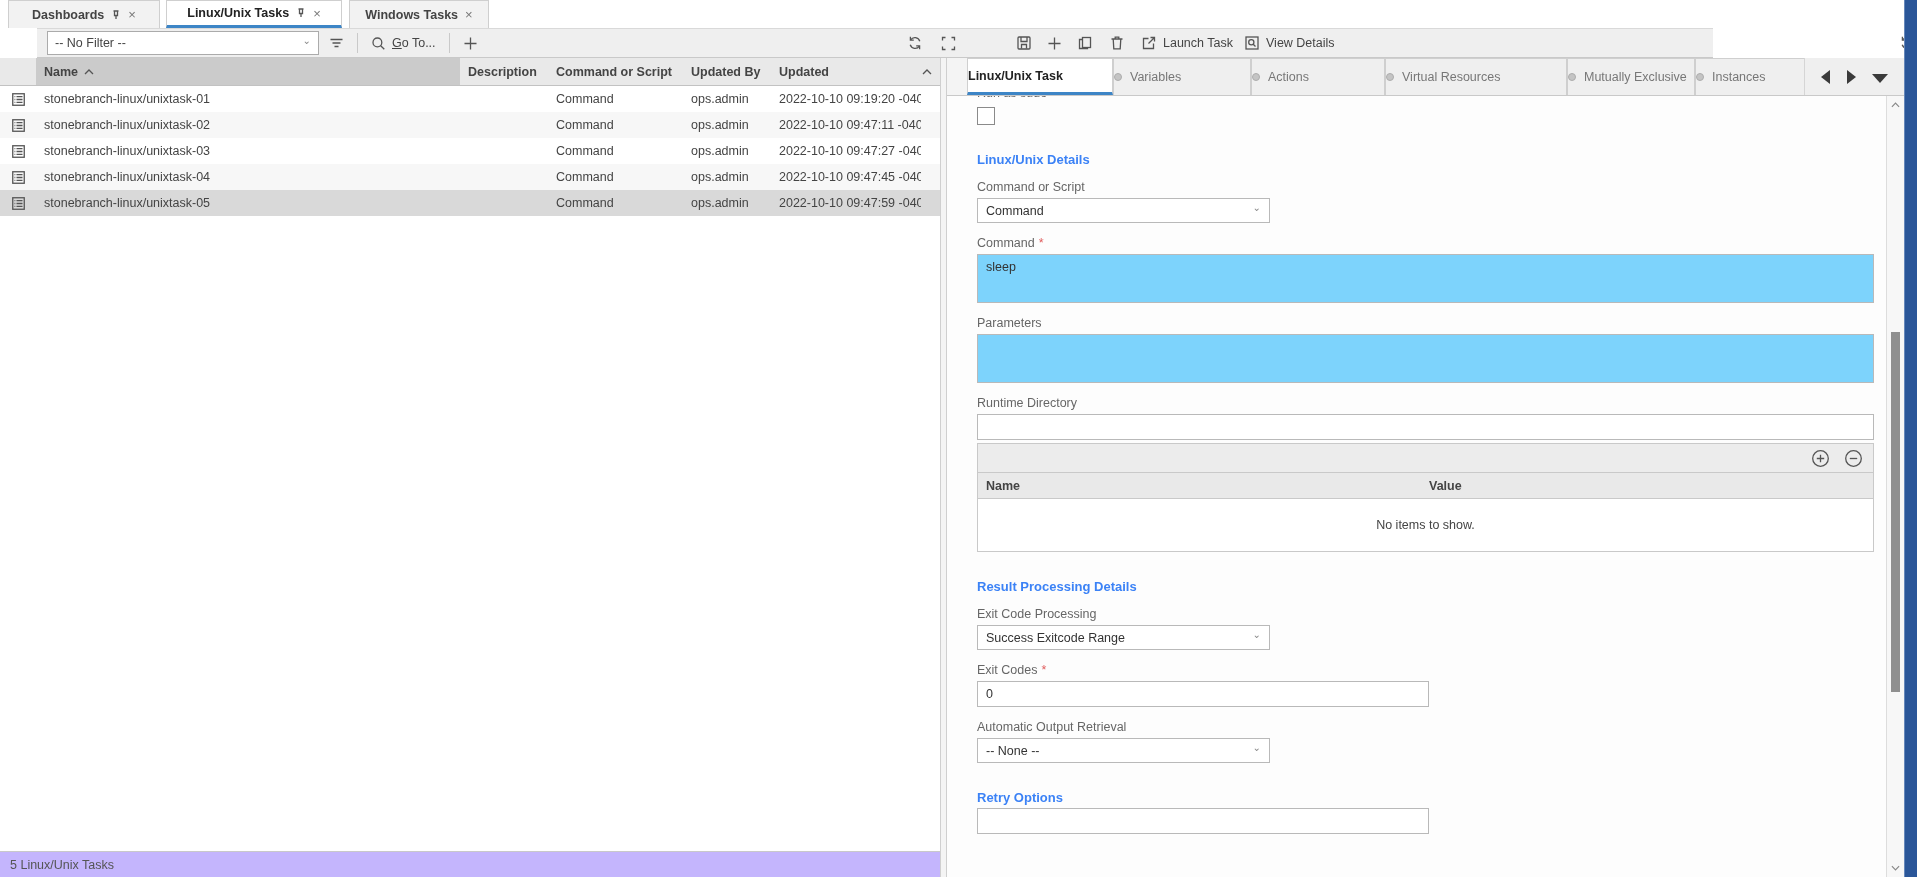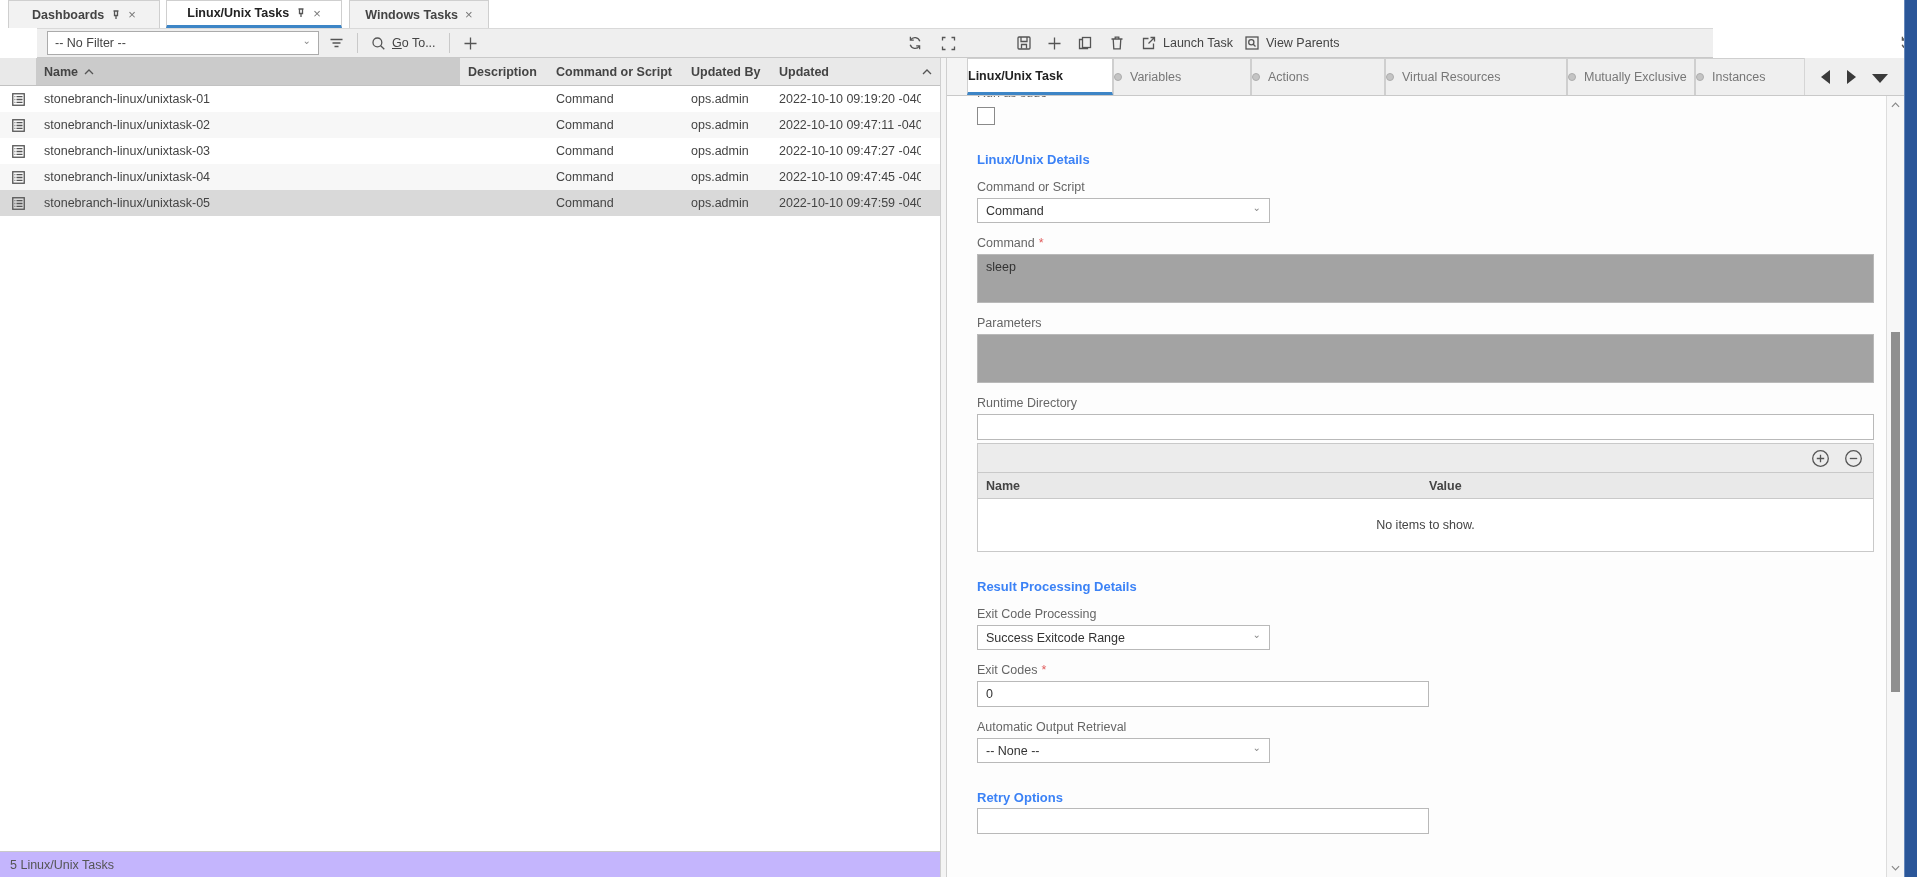--- a/index.html
+++ b/index.html
@@ -62,21 +62,21 @@
   .tri-down  { border-left:8px solid transparent; border-right:8px solid transparent; border-top:9px solid #3a3a3a; margin-top:4px; }
 
   
   .form-scroll { position:absolute; left:0; top:38px; right:18px; bottom:0; overflow:hidden; background:#fdfdfd; padding:0 12px 0 30px; }
   .flabel { color:#666; margin-top:13px; line-height:15px; }
   .flabel.clipped { margin-top:-10px; }
   .req::after { content:'*'; color:#e05c5c; margin-left:4px; }
   .section-h { color:#3b82f6; font-weight:bold; font-size:13px; margin-top:27px; }
   .checkbox { width:18px; height:18px; background:#fff; border:1px solid #8a8a8a; margin-top:6px; cursor:pointer; }
   .fselect { width:293px; height:25px; margin-top:3px; background:#fff; border:1px solid #b9b9b9; display:flex; align-items:center; justify-content:space-between; padding:0 8px; color:#333; cursor:pointer; }
-  .ftextarea { display:block; width:100%; height:49px; margin-top:3px; background:#a3a3a3; border:1px solid #b9b9b9; resize:none; font-family:"Liberation Sans", sans-serif; font-size:12.5px; color:#333; padding:5px 8px; }
+  .ftextarea { display:block; width:100%; height:49px; margin-top:3px; background:#7dd3fc; border:1px solid #b9b9b9; resize:none; font-family:"Liberation Sans", sans-serif; font-size:12.5px; color:#333; padding:5px 8px; }
   .finput { display:block; width:100%; height:26px; margin-top:3px; background:#fff; border:1px solid #b9b9b9; font-family:"Liberation Sans", sans-serif; font-size:12.5px; color:#333; padding:0 8px; }
   .finput.w452 { width:452px; }
   .env-strip { height:30px; margin-top:3px; background:#ececec; border:1px solid #c9c9c9; display:flex; align-items:center; justify-content:flex-end; gap:14px; padding-right:10px; }
   .env-strip svg { display:block; cursor:pointer; }
   .env-table { border:1px solid #c9c9c9; border-top:none; }
   .env-thead { height:26px; background:#e9e9e9; border-bottom:1px solid #c9c9c9; display:flex; align-items:center; font-weight:bold; color:#444; }
   .env-th-name { width:49.5%; padding-left:8px; }
   .env-th-value { padding-left:8px; }
   .env-tbody { height:52px; background:#fff; display:flex; align-items:center; justify-content:center; color:#444; }
 
@@ -192,21 +192,21 @@
           <path class="icon-stroke" d="M7.5 8.5L13.5 2.5M9.5 2.5h4v4"></path>
         </svg>
       <span>Launch Task</span>
     </div>
     <div class="tbtn" style="position:absolute; left:1203px">
       <svg width="16" height="16" viewBox="0 0 16 16">
           <rect class="icon-stroke" x="2" y="2" width="12" height="12"></rect>
           <circle class="icon-stroke" cx="7.3" cy="7.3" r="2.6"></circle>
           <path class="icon-stroke" d="M9.2 9.2l2.3 2.3"></path>
         </svg>
-      <span>View Parents</span>
+      <span>View Details</span>
     </div>
     <div class="tbtn" style="position:absolute; left:1858px">
       <svg width="16" height="16" viewBox="0 0 16 16">
           <path class="icon-stroke" d="M12.8 6.2A5.2 5.2 0 0 0 3.6 4.9"></path>
           <path class="icon-stroke" d="M3.4 1.8v3.4h3.4"></path>
           <path class="icon-stroke" d="M3.2 9.8a5.2 5.2 0 0 0 9.2 1.3"></path>
           <path class="icon-stroke" d="M12.6 14.2v-3.4H9.2"></path>
         </svg>
     </div>
     <div class="tbtn" style="position:absolute; left:1884px">

